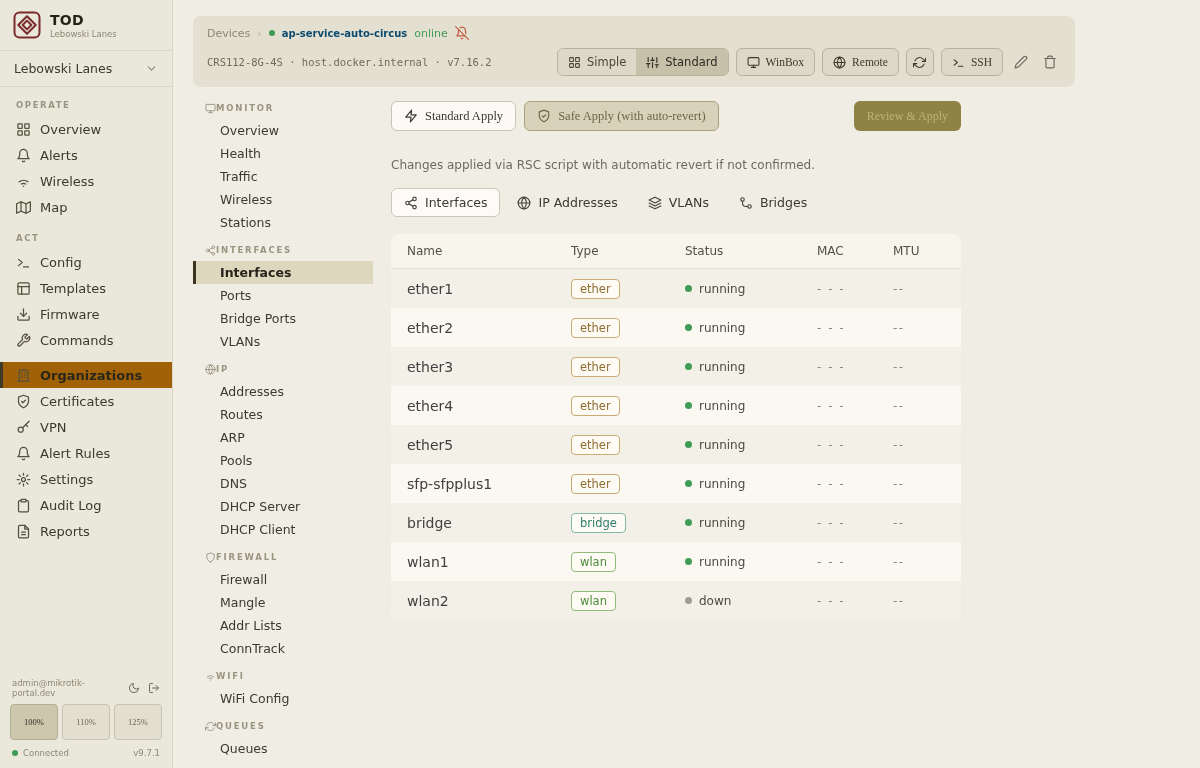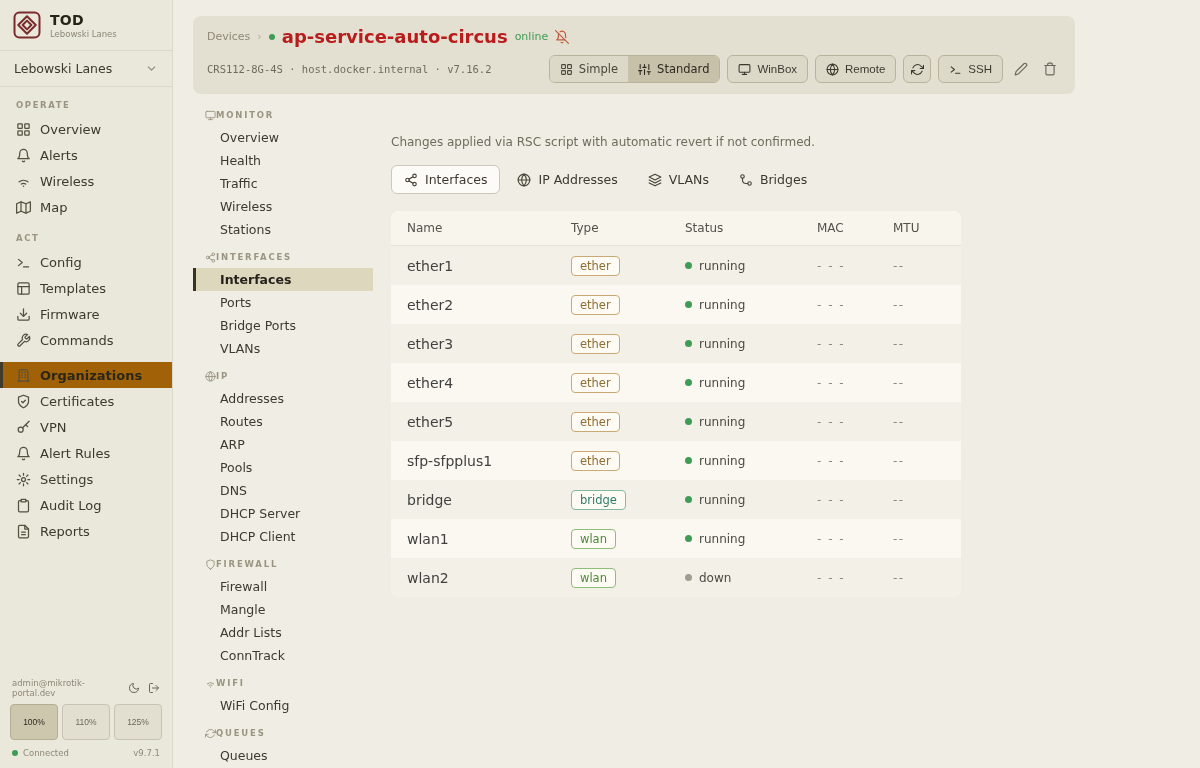--- a/index.html
+++ b/index.html
@@ -3,21 +3,21 @@
 <meta charset="utf-8">
 <style>
   html,body{margin:0;padding:0}
   body{width:1200px;height:768px;overflow:hidden;background:#f0ede4;color:#33302a;
        font-family:"DejaVu Sans","Liberation Sans",sans-serif;font-size:13px;cursor:default}
   .app{display:flex;width:1200px;height:768px}
   .icon{display:inline-flex;align-items:center;justify-content:center;width:14px;height:14px;flex-shrink:0}
   .icon svg{width:100%;height:100%;display:block}
   .dot{width:7px;height:7px;border-radius:50%;display:inline-block;flex-shrink:0}
   .dot.green{background:#3f9b56}
-  button{font-family:Liberation Sans, sans-serif}
+  button{font-family:Liberation Serif, serif}
 
   
   .sidebar{width:172px;flex-shrink:0;background:#eae7db;border-right:1px solid #dcd8c9;display:flex;flex-direction:column}
   .brand{display:flex;align-items:center;gap:8px;padding:10px 12px;border-bottom:1px solid #dcd8c9}
   .logo{width:30px;height:30px;flex-shrink:0}
   .logo svg{width:100%;height:100%}
   .brand-name{font-size:14px;font-weight:bold;color:#262319;letter-spacing:.3px}
   .brand-sub{font-size:8.5px;color:#8e8976;margin-top:1px}
   .org-select{display:flex;align-items:center;justify-content:space-between;padding:10px 14px;font-size:12.5px;color:#3c392f;border-bottom:1px solid #dcd8c9;cursor:pointer}
   .org-select .icon{width:13px;height:13px;color:#8e8976}
@@ -38,21 +38,21 @@
   .status-row .dot{width:6px;height:6px}
   .status-row .ver{margin-left:auto}
 
   
   .main{flex:1;padding:16px 0 0 20px}
   .device-card{width:882px;box-sizing:border-box;background:#e4e0d1;border-radius:8px;padding:10px 14px 11px;display:flex;flex-direction:column;gap:8px}
   .crumb-row{display:flex;align-items:center;gap:7px}
   .crumb{font-size:11px;color:#8e8976;cursor:pointer}
   .crumb-sep{font-size:11px;color:#b2ad9a}
   .crumb-row .dot{width:6px;height:6px}
-  .device-name{font-size:18px;font-weight:bold;color:#b91c1c}
+  .device-name{font-size:10px;font-weight:bold;color:#0c4a6e}
   .online-label{font-size:11px;color:#3f9b56}
   .muted-icon{width:14px;height:14px;color:#c05a3e;cursor:pointer}
   .sub-row{display:flex;align-items:center;justify-content:space-between}
   .device-sub{font-family:"DejaVu Sans Mono","Liberation Mono",monospace;font-size:10.5px;color:#6f6b5c}
   .header-actions{display:flex;align-items:center;gap:7px}
   .segmented{display:inline-flex;border:1px solid #b9b39c;border-radius:6px;overflow:hidden}
   .segment{display:flex;align-items:center;gap:6px;padding:0 10px;height:26px;font-size:11.5px;color:#4a463a;background:#ddd9c8;cursor:pointer}
   .segment.active{background:#c7c1aa;color:#2c2920}
   .segment .icon,.hbtn .icon{width:13px;height:13px}
   .hbtn{display:flex;align-items:center;gap:6px;height:28px;padding:0 10px;font-size:11.5px;color:#3c392f;background:#ddd9c8;border:1px solid #b9b39c;border-radius:6px;cursor:pointer}
@@ -628,20 +628,43 @@
               
               
             </div>
 
           </div>
 
       </nav>
 
       <div class="panel">
 
+        <div class="apply-row">
+
+            <button class="apply-btn">
+              <span class="icon">
+                <svg viewBox="0 0 24 24" fill="none" stroke="currentColor" stroke-width="2" stroke-linecap="round" stroke-linejoin="round">
+                  <path d="M13 2L3 14h9l-1 8 10-12h-9l1-8z"></path>
+                </svg>
+              </span>
+              <span>Standard Apply</span>
+            </button>
+
+            <button class="apply-btn active">
+              <span class="icon">
+                <svg viewBox="0 0 24 24" fill="none" stroke="currentColor" stroke-width="2" stroke-linecap="round" stroke-linejoin="round">
+                  <path d="M12 22s8-4 8-10V5l-8-3-8 3v7c0 6 8 10 8 10z"></path>
+                  <path d="M9 12l2 2 4-4"></path>
+                </svg>
+              </span>
+              <span>Safe Apply (with auto-revert)</span>
+            </button>
+
+          <button class="review-btn">Review &amp; Apply</button>
+        </div>
 
         <div class="apply-note">Changes applied via RSC script with automatic revert if not confirmed.</div>
 
         <div class="tabs">
 
             <div class="tab active">
               <span class="icon">
                 <svg viewBox="0 0 24 24" fill="none" stroke="currentColor" stroke-width="2" stroke-linecap="round" stroke-linejoin="round">
                   <circle cx="18" cy="5" r="3"></circle>
                   <circle cx="6" cy="12" r="3"></circle>

